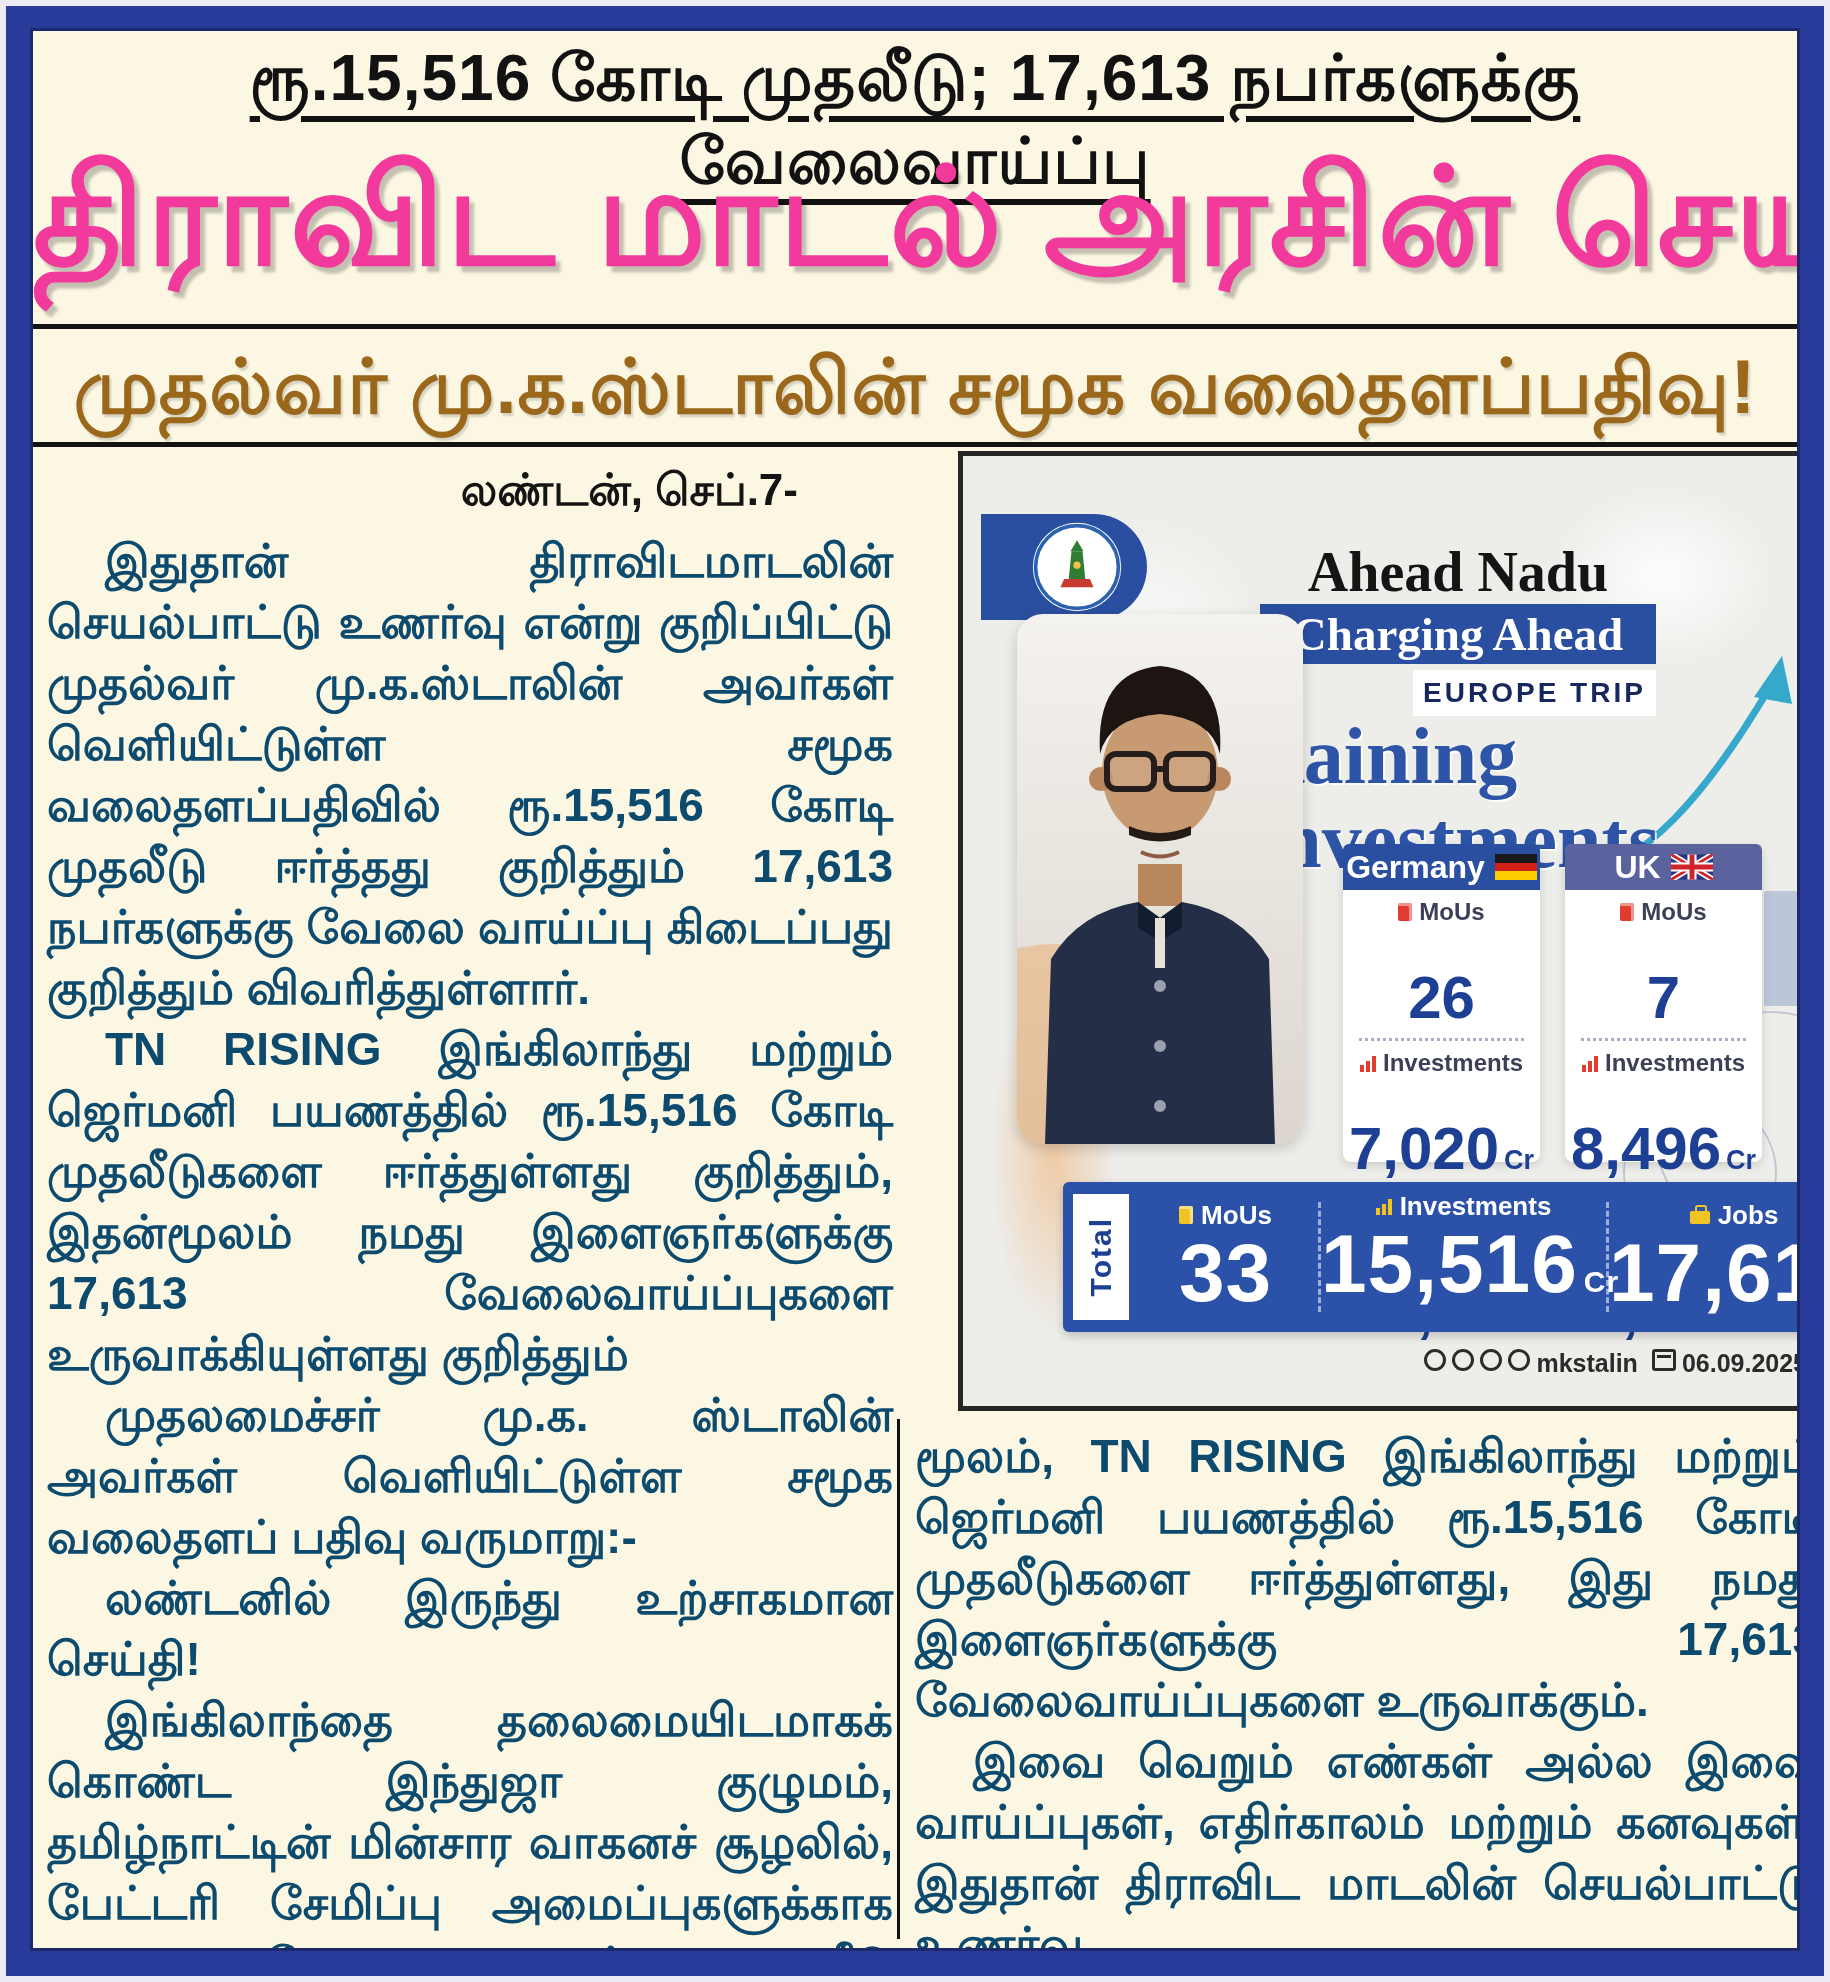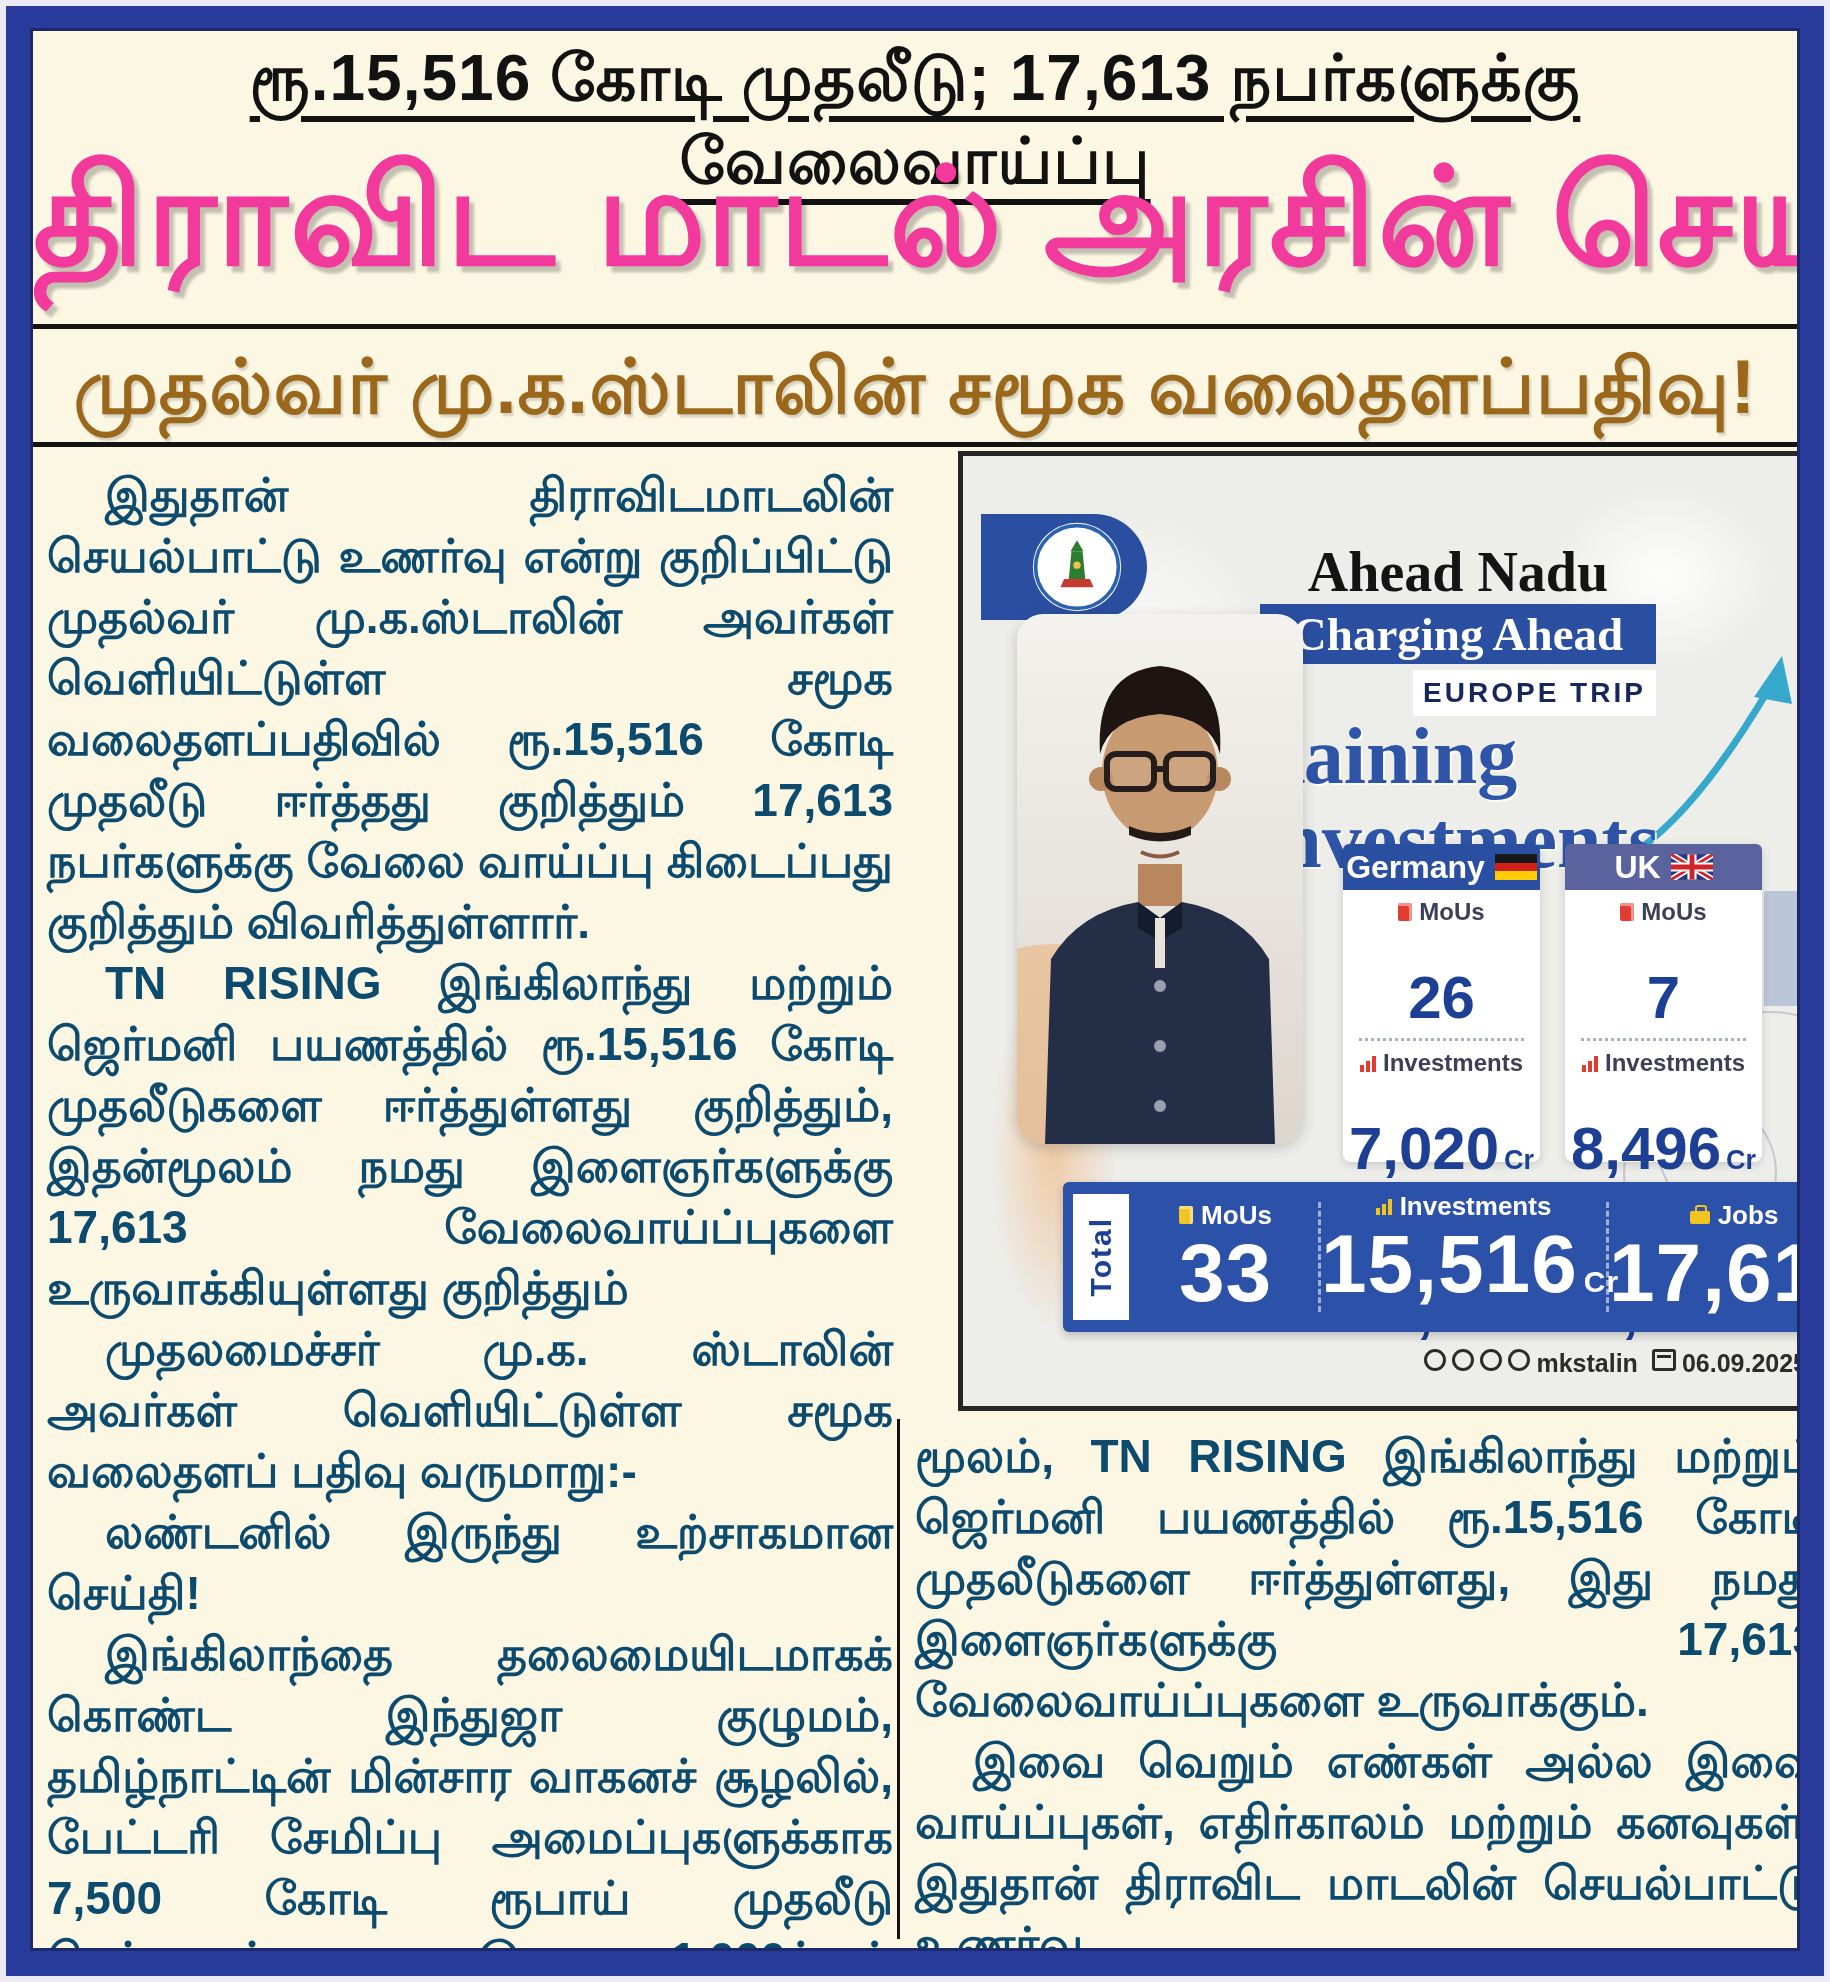--- a/index.html
+++ b/index.html
@@ -129,20 +129,21 @@
       <span class="h1">ரூ.15,516 கோடி முதலீடு; 17,613 நபர்களுக்கு வேலைவாய்ப்பு</span>
     </div>
     <div class="h2">திராவிட மாடல் அரசின் செயல்பாடு இதுதான்!</div>
     <div class="rule rule1"></div>
     <div class="h3">முதல்வர் மு.க.ஸ்டாலின் சமூக வலைதளப்பதிவு!</div>
     <div class="rule rule2"></div>
 
     <div class="body">
 
       <div class="col-left">
+        <div class="dateline">லண்டன், செப்.7-</div>
         <p class="para indent">இதுதான் திராவிடமாடலின் செயல்பாட்டு உணர்வு என்று குறிப்பிட்டு முதல்வர் மு.க.ஸ்டாலின் அவர்கள் வெளியிட்டுள்ள சமூக வலைதளப்பதிவில் ரூ.15,516 கோடி முதலீடு ஈர்த்தது குறித்தும் 17,613 நபர்களுக்கு வேலை வாய்ப்பு கிடைப்பது குறித்தும் விவரித்துள்ளார்.</p>
         <p class="para indent">TN RISING இங்கிலாந்து மற்றும் ஜெர்மனி பயணத்தில் ரூ.15,516 கோடி முதலீடுகளை ஈர்த்துள்ளது குறித்தும், இதன்மூலம் நமது இளைஞர்களுக்கு 17,613 வேலைவாய்ப்புகளை உருவாக்கியுள்ளது குறித்தும்</p>
         <p class="para indent">முதலமைச்சர் மு.க. ஸ்டாலின் அவர்கள் வெளியிட்டுள்ள சமூக வலைதளப் பதிவு வருமாறு:-</p>
         <p class="para indent">லண்டனில் இருந்து உற்சாகமான செய்தி!</p>
         <p class="para indent">இங்கிலாந்தை தலைமையிடமாகக் கொண்ட இந்துஜா குழுமம், தமிழ்நாட்டின் மின்சார வாகனச் சூழலில், பேட்டரி சேமிப்பு அமைப்புகளுக்காக 7,500 கோடி ரூபாய் முதலீடு செய்யவுள்ளது. இது 1,000க்கும் மேற்பட்ட நபர்களுக்கு வேலை வாய்ப்புகளை உருவாக்கும்.</p>
 
       </div>
 
       <div class="divider-v"></div>
 

